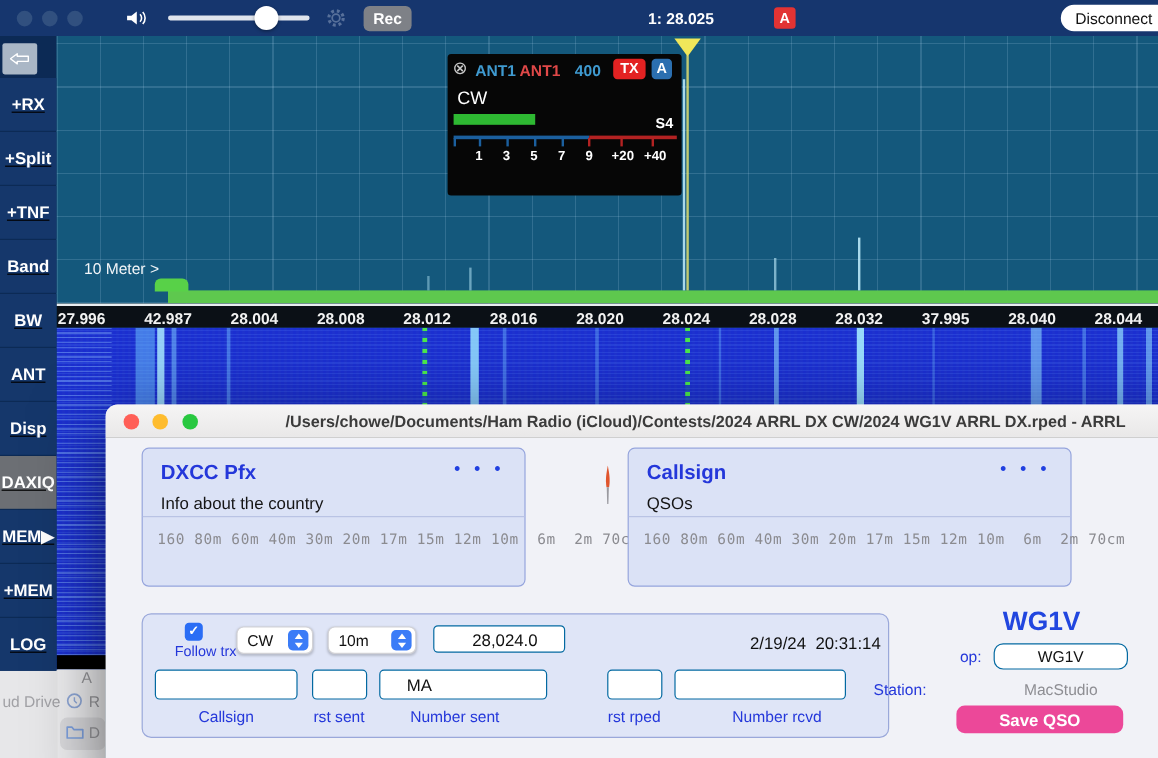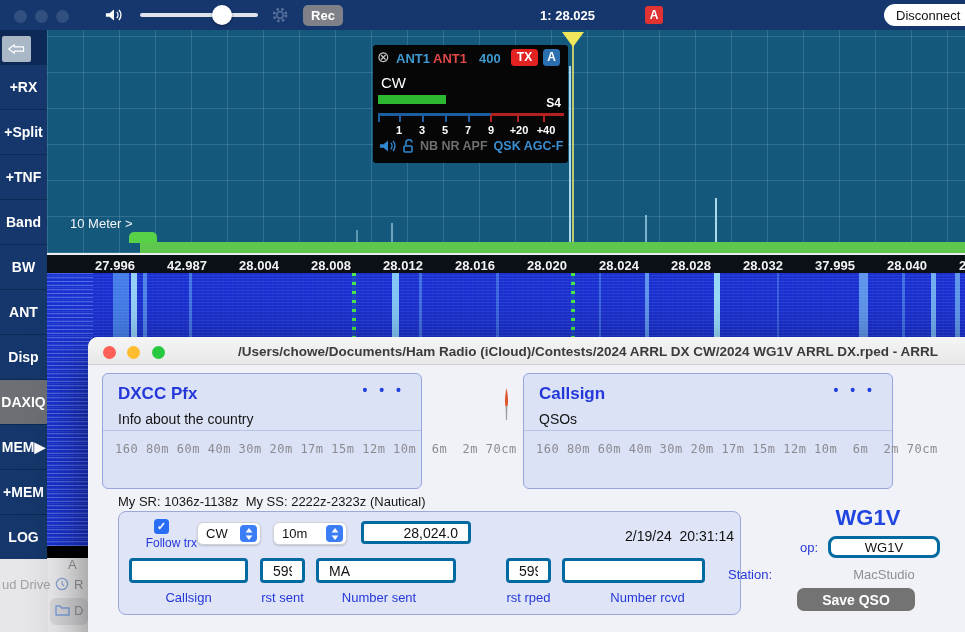--- a/index.html
+++ b/index.html
@@ -17,21 +17,21 @@
   .mb-freq{left:540px;top:8px;color:#fff;font:700 13px "Liberation Sans",sans-serif;}
   .a-badge{left:645px;top:6px;width:18px;height:18px;background:#e23333;border-radius:3px;color:#fff;
     font:700 12px/18px "Liberation Sans",sans-serif;text-align:center;}
   .disc-btn{left:884px;top:4px;width:110px;height:22px;background:#fff;border:none;border-radius:12px;
     color:#111;font:13px "Liberation Sans",sans-serif;text-align:left;padding-left:12px;}
 
   
   .sidebar{left:0;top:30px;width:47px;height:529px;background:#0c2a55;z-index:10;}
   .back-btn{left:2px;top:6px;width:29px;height:26px;background:#aab7c6;border:none;border-radius:2px;
     display:flex;align-items:center;justify-content:center;}
-  .side-items{left:0;top:35px;width:47px;display:flex;flex-direction:column;gap:1px;}
+  .side-items{left:0;top:35px;width:47px;display:flex;flex-direction:column;gap:1px;text-decoration:underline;}
   .side-btn{height:44px;background:#15376b;border:none;color:#fff;font:700 14px "Liberation Sans",sans-serif;
     padding:0;width:47px;}
   .side-btn.active{background:#6c6f74;}
 
   
   .spectrum{left:47px;top:30px;width:918px;height:223px;background:#14587c;overflow:hidden;
     background-image:
       repeating-linear-gradient(90deg, rgba(200,230,255,.16) 0 1px, transparent 1px 36px),
       repeating-linear-gradient(0deg, rgba(200,230,255,.16) 0 1px, transparent 1px 36px);}
   .band-label{left:23px;top:186px;color:#f2f5f8;font:13px "Liberation Sans",sans-serif;}
@@ -48,21 +48,21 @@
   .badge{border-radius:3.5px;color:#fff;text-align:center;font:700 12px/17px "Liberation Sans",sans-serif;}
   .flag-freq{right:6px;top:22px;color:#fff;font:700 26px "Liberation Sans",sans-serif;letter-spacing:-1px;}
   .meter-bar{left:5px;top:50px;width:68px;height:9px;background:#2eb832;}
   .sline{height:3px;top:0;}
   .stick{width:2px;height:7px;top:2px;}
   .mtick{top:11px;transform:translateX(-50%);color:#fff;font:700 11px "Liberation Sans",sans-serif;}
   .flag-bottom{left:6px;top:94px;display:flex;align-items:center;gap:6px;}
 
   
   .freq-axis{left:47px;top:253px;width:918px;height:20px;background:#0b1016;border-top:2px solid #e9edf0;z-index:3;}
-  .tick{top:3px;width:70px;text-align:center;color:#f2f2f2;font:700 13px "Liberation Sans",sans-serif;margin-left:47px;}
+  .tick{top:3px;width:70px;text-align:center;color:#f2f2f2;font:700 13px "Liberation Sans",sans-serif;}
 
   
   .waterfall{left:47px;top:273px;width:918px;height:285px;background:#1b2fd0;overflow:hidden;
     background-image:
       repeating-linear-gradient(0deg, rgba(90,140,255,.18) 0 1px, transparent 1px 3px),
       repeating-linear-gradient(90deg, rgba(40,60,200,.25) 0 2px, transparent 2px 5px);}
   .streak{top:0;height:273px;}
   .gdot{background:repeating-linear-gradient(180deg,#4be84b 0 3px, rgba(30,200,90,.15) 3px 9px);}
   .wf-black{left:0;bottom:0;width:918px;height:12px;background:#000;}
   .wf-noise{left:0;top:0;width:46px;height:273px;
@@ -91,28 +91,28 @@
   .sun-info{left:30px;top:157px;color:#161616;font:13px "Liberation Sans",sans-serif;white-space:pre;}
   .entrybox{left:30px;top:174px;width:623px;height:104px;background:#dfe5f7;border:1px solid #9aa8da;border-radius:8px;}
   .cb{left:35px;top:7px;width:15px;height:15px;background:#2a6df5;border-radius:3.5px;color:#fff;
     font:700 11px/15px "Liberation Sans",sans-serif;text-align:center;}
   .blue-lbl{color:#2437da;font:12px "Liberation Sans",sans-serif;}
   .sel{display:flex;align-items:center;justify-content:space-between;background:#fff;border:1px solid #d2d2d6;
     border-radius:6px;height:23px;padding-left:8px;font:13px "Liberation Sans",sans-serif;color:#111;
     box-shadow:0 1px 2px rgba(0,0,0,.18);}
   .step{width:17px;height:17px;background:#3b7cf7;border-radius:4px;margin-right:3px;
     display:flex;align-items:center;justify-content:center;}
-  .inp{border:3px solid #0369a1;border-radius:4px;background:#fff;font:14px "Liberation Sans",sans-serif;
-    color:#111;padding:0 10px;height:25px;box-sizing:border-box;position:absolute;}
+  .inp{border:1px solid #0369a1;border-radius:4px;background:#fff;font:14px "Liberation Sans",sans-serif;
+    color:#111;padding:0 22px;height:25px;box-sizing:border-box;position:absolute;}
   .f-lbl{top:78px;text-align:center;position:absolute;color:#2437da;font:13px "Liberation Sans",sans-serif;}
   .ts{left:415px;top:16px;width:200px;text-align:right;color:#111;font:14px "Liberation Sans",sans-serif;white-space:pre;}
   .big-call{left:700px;top:168px;width:160px;text-align:center;color:#2146df;
     font:700 22px "Liberation Sans",sans-serif;}
   .op-inp{left:740px;top:199px;width:112px;height:22px;text-align:center;border-radius:8px;font-size:13px;}
-  .save-btn{left:709px;top:251px;width:118px;height:23px;background:#737373;border:none;border-radius:7px;
+  .save-btn{left:709px;top:251px;width:139px;height:23px;background:#ec4899;border:none;border-radius:7px;
     color:#fff;font:700 14px "Liberation Sans",sans-serif;}
   .needle{left:414px;top:51px;}
 </style>
 </head>
 <body>
 
 <div class="screen">
 
   <div class="a spectrum">
     <div class="a band-label">10 Meter &gt;</div>
@@ -148,32 +148,20 @@
         <div class="a stick" style="left:139px;background:#b32222"></div>
         <div class="a stick" style="left:165px;background:#b32222"></div>
         <span class="a mtick" style="left:21px">1</span>
         <span class="a mtick" style="left:44px">3</span>
         <span class="a mtick" style="left:67px">5</span>
         <span class="a mtick" style="left:90px">7</span>
         <span class="a mtick" style="left:113px">9</span>
         <span class="a mtick" style="left:141px">+20</span>
         <span class="a mtick" style="left:168px">+40</span>
       </div>
-      <div class="a flag-bottom">
-        <svg width="18" height="14" viewBox="0 0 20 14">
-          <path d="M1 5 h4 l5 -4 v12 l-5 -4 h-4 z" fill="#2f86cf"></path>
-          <path d="M13 3.5 a5 5 0 0 1 0 7 M15.5 1.5 a8 8 0 0 1 0 11" stroke="#2f86cf" fill="none" stroke-width="1.6"></path>
-        </svg>
-        <svg width="11" height="14" viewBox="0 0 11 14">
-          <path d="M3 7 V4 a3 3 0 0 1 6 -0.5" stroke="#2f86cf" fill="none" stroke-width="1.6"></path>
-          <rect x="1" y="7" width="8" height="6" rx="1" fill="none" stroke="#2f86cf" stroke-width="1.6"></rect>
-        </svg>
-        <span style="color:#6f6f6f;font:700 12.5px 'Liberation Sans',sans-serif;white-space:pre">NB NR APF</span>
-        <span style="color:#3a8ed2;font:700 12.5px 'Liberation Sans',sans-serif;white-space:pre">QSK AGC-F</span>
-      </div>
     </div>
   </div>
 
   <div class="a freq-axis">
     <span class="a tick" style="left:-14px">27.996</span>
     <span class="a tick" style="left:58px">42.987</span>
     <span class="a tick" style="left:130px">28.004</span>
     <span class="a tick" style="left:202px">28.008</span>
     <span class="a tick" style="left:274px">28.012</span>
     <span class="a tick" style="left:346px">28.016</span>
@@ -268,42 +256,41 @@
   <div class="a logwin">
     <div class="a titlebar">
       <div class="a" style="left:15px;top:8px">
         <span class="tl" style="background:#ff5f57"></span>
         <span class="tl" style="background:#febc2e"></span>
         <span class="tl" style="background:#28c840"></span>
       </div>
       <span class="a win-title">/Users/chowe/Documents/Ham Radio (iCloud)/Contests/2024 ARRL DX CW/2024 WG1V ARRL DX.rped - ARRL</span>
     </div>
 
-    <div class="a panel" style="left:14px;width:320px">
+    <div class="a panel" style="left:30px;width:320px">
       <span class="a p-title">DXCC Pfx</span>
       <span class="a p-dots">• • •</span>
       <span class="a p-sub">Info about the country</span>
       <div class="a p-div"></div>
       <span class="a p-bands">160 80m 60m 40m 30m 20m 17m 15m 12m 10m  6m  2m 70cm</span>
     </div>
 
     <div class="a panel" style="left:435px;width:370px">
       <span class="a p-title">Callsign</span>
       <span class="a p-dots">• • •</span>
       <span class="a p-sub">QSOs</span>
       <div class="a p-div"></div>
       <span class="a p-bands">160 80m 60m 40m 30m 20m 17m 15m 12m 10m  6m  2m 70cm</span>
     </div>
 
     <svg class="a needle" width="9" height="34" viewBox="0 0 9 34">
       <path d="M4.5 0 C6 8 6.5 12 5.6 18 L3.4 18 C2.5 12 3 8 4.5 0 Z" fill="#e0552d"></path>
       <path d="M3.6 18 L5.4 18 L5 32 L4 32 Z" fill="#9a9aa0"></path>
     </svg>
 
-    <span class="a sun-info">My SR: 1036z-1138z  My SS: 2222z-2323z (Nautical)</span>
 
     <div class="a entrybox">
       <div class="a cb">
         <span>✓</span>
       </div>
       <span class="a blue-lbl" style="left:6px;top:24px;width:72px;text-align:right">Follow trx</span>
 
       <div class="a sel" style="left:78px;top:10px;width:64px">
         <span>CW</span>
         <span class="step">

